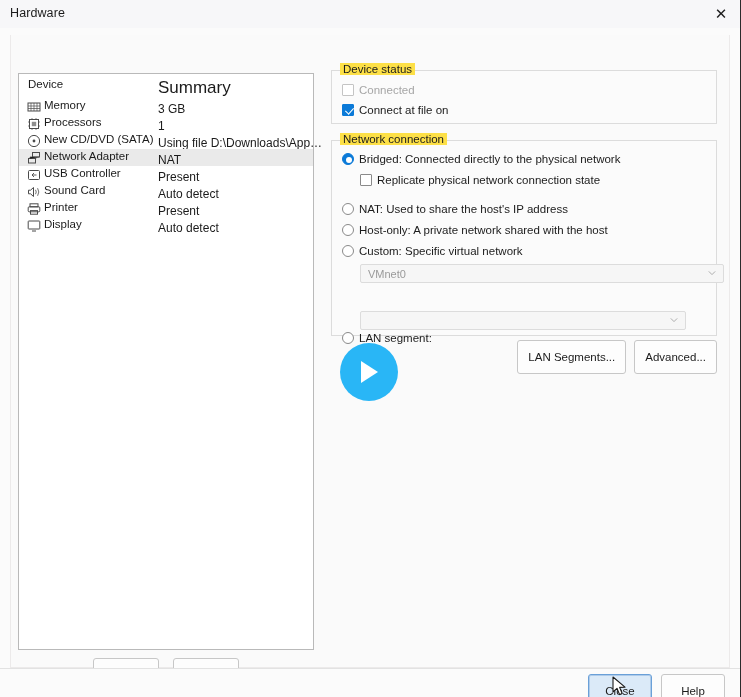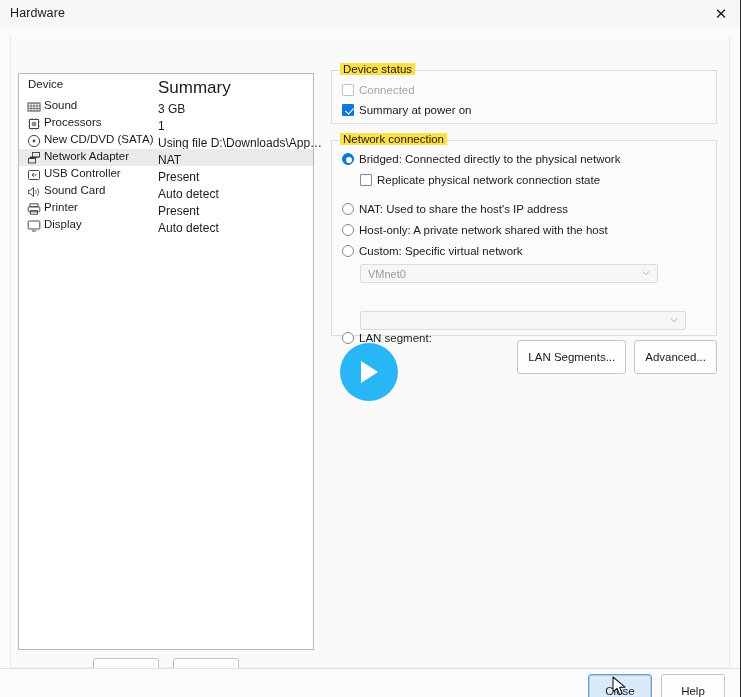--- a/index.html
+++ b/index.html
@@ -326,21 +326,21 @@
       <div class="dev-header">
         <span class="dev-col-device">Device</span>
         <span class="dev-col-summary">Summary</span>
       </div>
       <div class="dev-rows" id="dev-rows">
           <div class="dev-row">
             <span class="dev-icon"><svg viewBox="0 0 14 14" width="14" height="14">
                 <rect x="1" y="3" width="12" height="8" stroke="#4a4a4a" stroke-width="1" fill="none"></rect>
                 <path d="M1 6 H13 M1 8.5 H13 M4 3 V11 M7 3 V11 M10 3 V11" stroke="#4a4a4a" stroke-width=".7"></path>
               </svg></span>
-            <span class="dev-name">Sound</span>
+            <span class="dev-name">Memory</span>
             <span class="dev-summary">3 GB</span>
           </div>
           <div class="dev-row">
             <span class="dev-icon"><svg viewBox="0 0 14 14" width="14" height="14">
                 <rect x="2.5" y="2.5" width="9" height="9" stroke="#4a4a4a" stroke-width="1" fill="none"></rect>
                 <rect x="4.8" y="4.8" width="4.4" height="4.4" fill="#8d8d8d"></rect>
                 <path d="M5 1 V2.5 M9 1 V2.5 M5 11.5 V13 M9 11.5 V13 M1 5 H2.5 M1 9 H2.5 M11.5 5 H13 M11.5 9 H13" stroke="#4a4a4a" stroke-width=".7"></path>
               </svg></span>
             <span class="dev-name">Processors</span>
             <span class="dev-summary">1</span>
@@ -408,21 +408,21 @@
       <div class="groupbox" id="device-status-group">
         <div class="gb-title">Device status</div>
 
         <div class="row" style="position:absolute;left:10px;top:10px;">
           <span class="cb disabled"></span>
           <span class="lbl disabled">Connected</span>
         </div>
 
         <div class="row" style="position:absolute;left:10px;top:30px;">
           <span class="cb checked"></span>
-          <span class="lbl">Summary at power on</span>
+          <span class="lbl">Connect at file on</span>
         </div>
       </div>
 
       <div class="groupbox" id="network-connection-group">
         <div class="gb-title">Network connection</div>
 
         <div class="row" style="position:absolute;left:10px;top:9px;">
           <span class="rb checked"></span>
           <span class="lbl">Bridged: Connected directly to the physical network</span>
         </div>
@@ -440,21 +440,21 @@
         <div class="row" style="position:absolute;left:10px;top:80px;">
           <span class="rb"></span>
           <span class="lbl">Host-only: A private network shared with the host</span>
         </div>
 
         <div class="row" style="position:absolute;left:10px;top:101px;">
           <span class="rb"></span>
           <span class="lbl">Custom: Specific virtual network</span>
         </div>
 
-        <div class="combo" style="position:absolute;left:28px;top:123px;width:298px;">
+        <div class="combo" style="position:absolute;left:28px;top:123px;width:364px;">
           <span class="combo-val">VMnet0</span>
           <svg class="chev" viewBox="0 0 10 10">
               <path d="M1 3 L5 7 L9 3" stroke="#a3a3a3" stroke-width="1.1" fill="none"></path>
             </svg>
         </div>
 
         <div class="row" style="position:absolute;left:10px;top:148px;margin-top:40px;">
           <span class="rb"></span>
           <span class="lbl">LAN segment:</span>
         </div>

